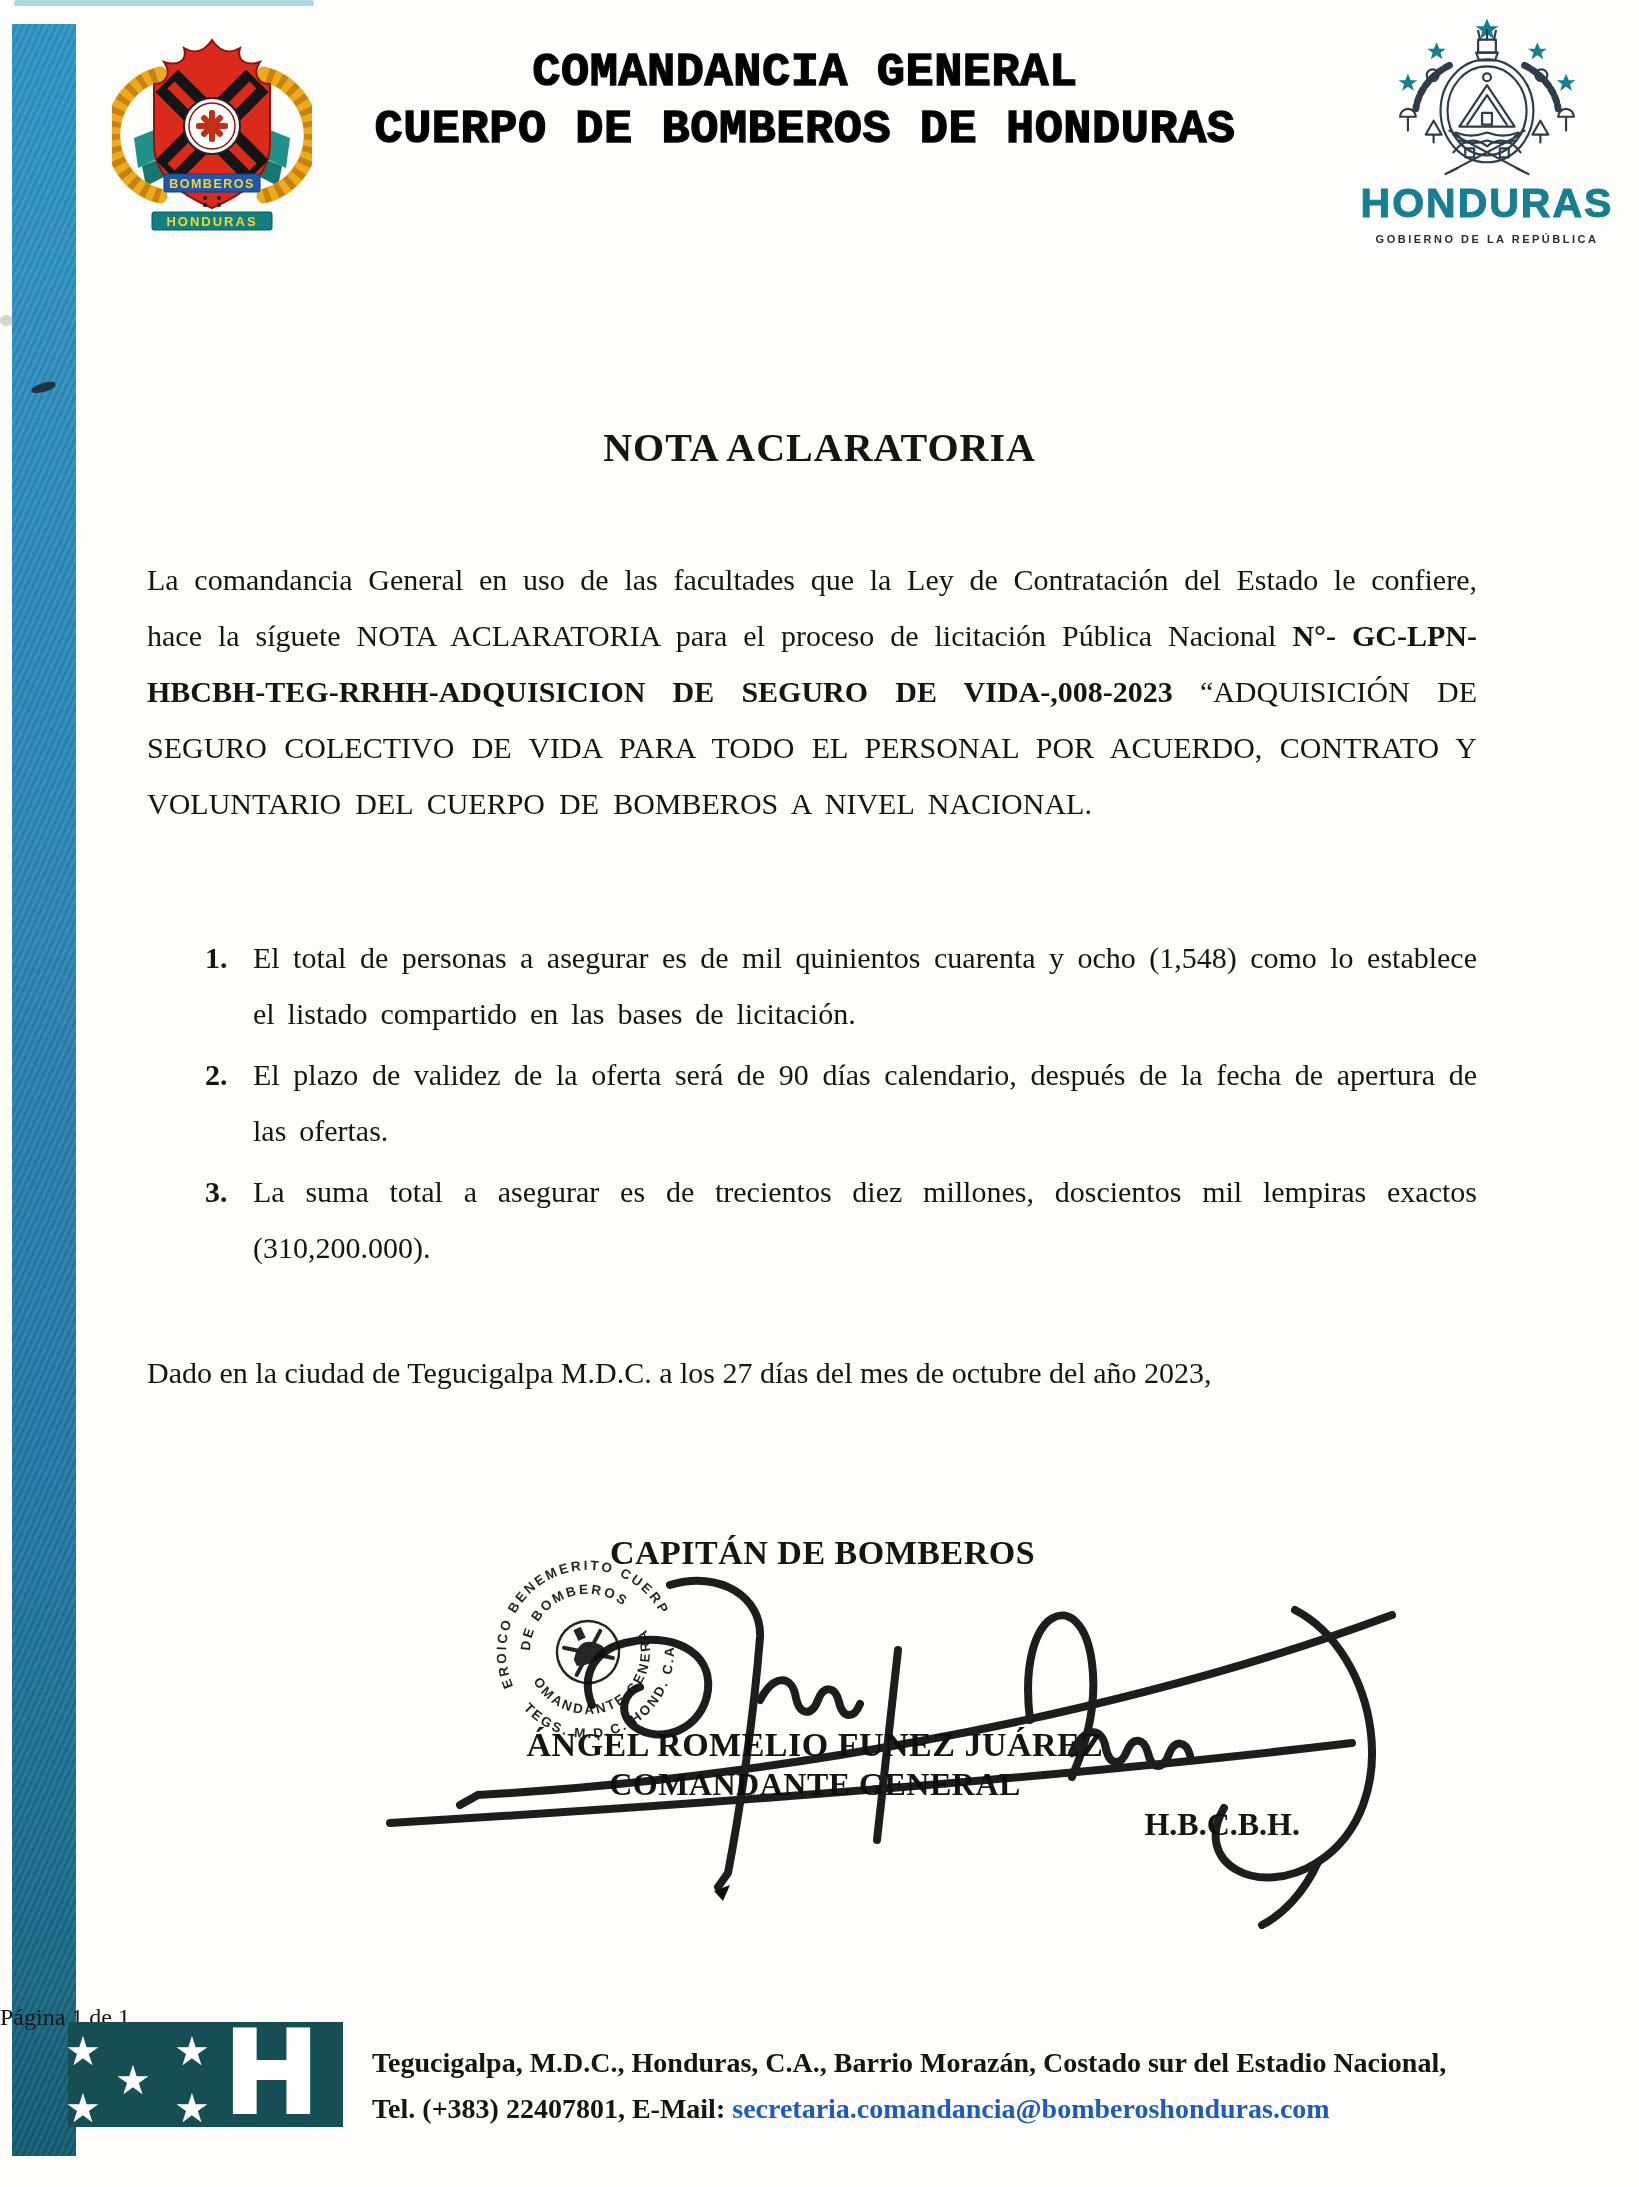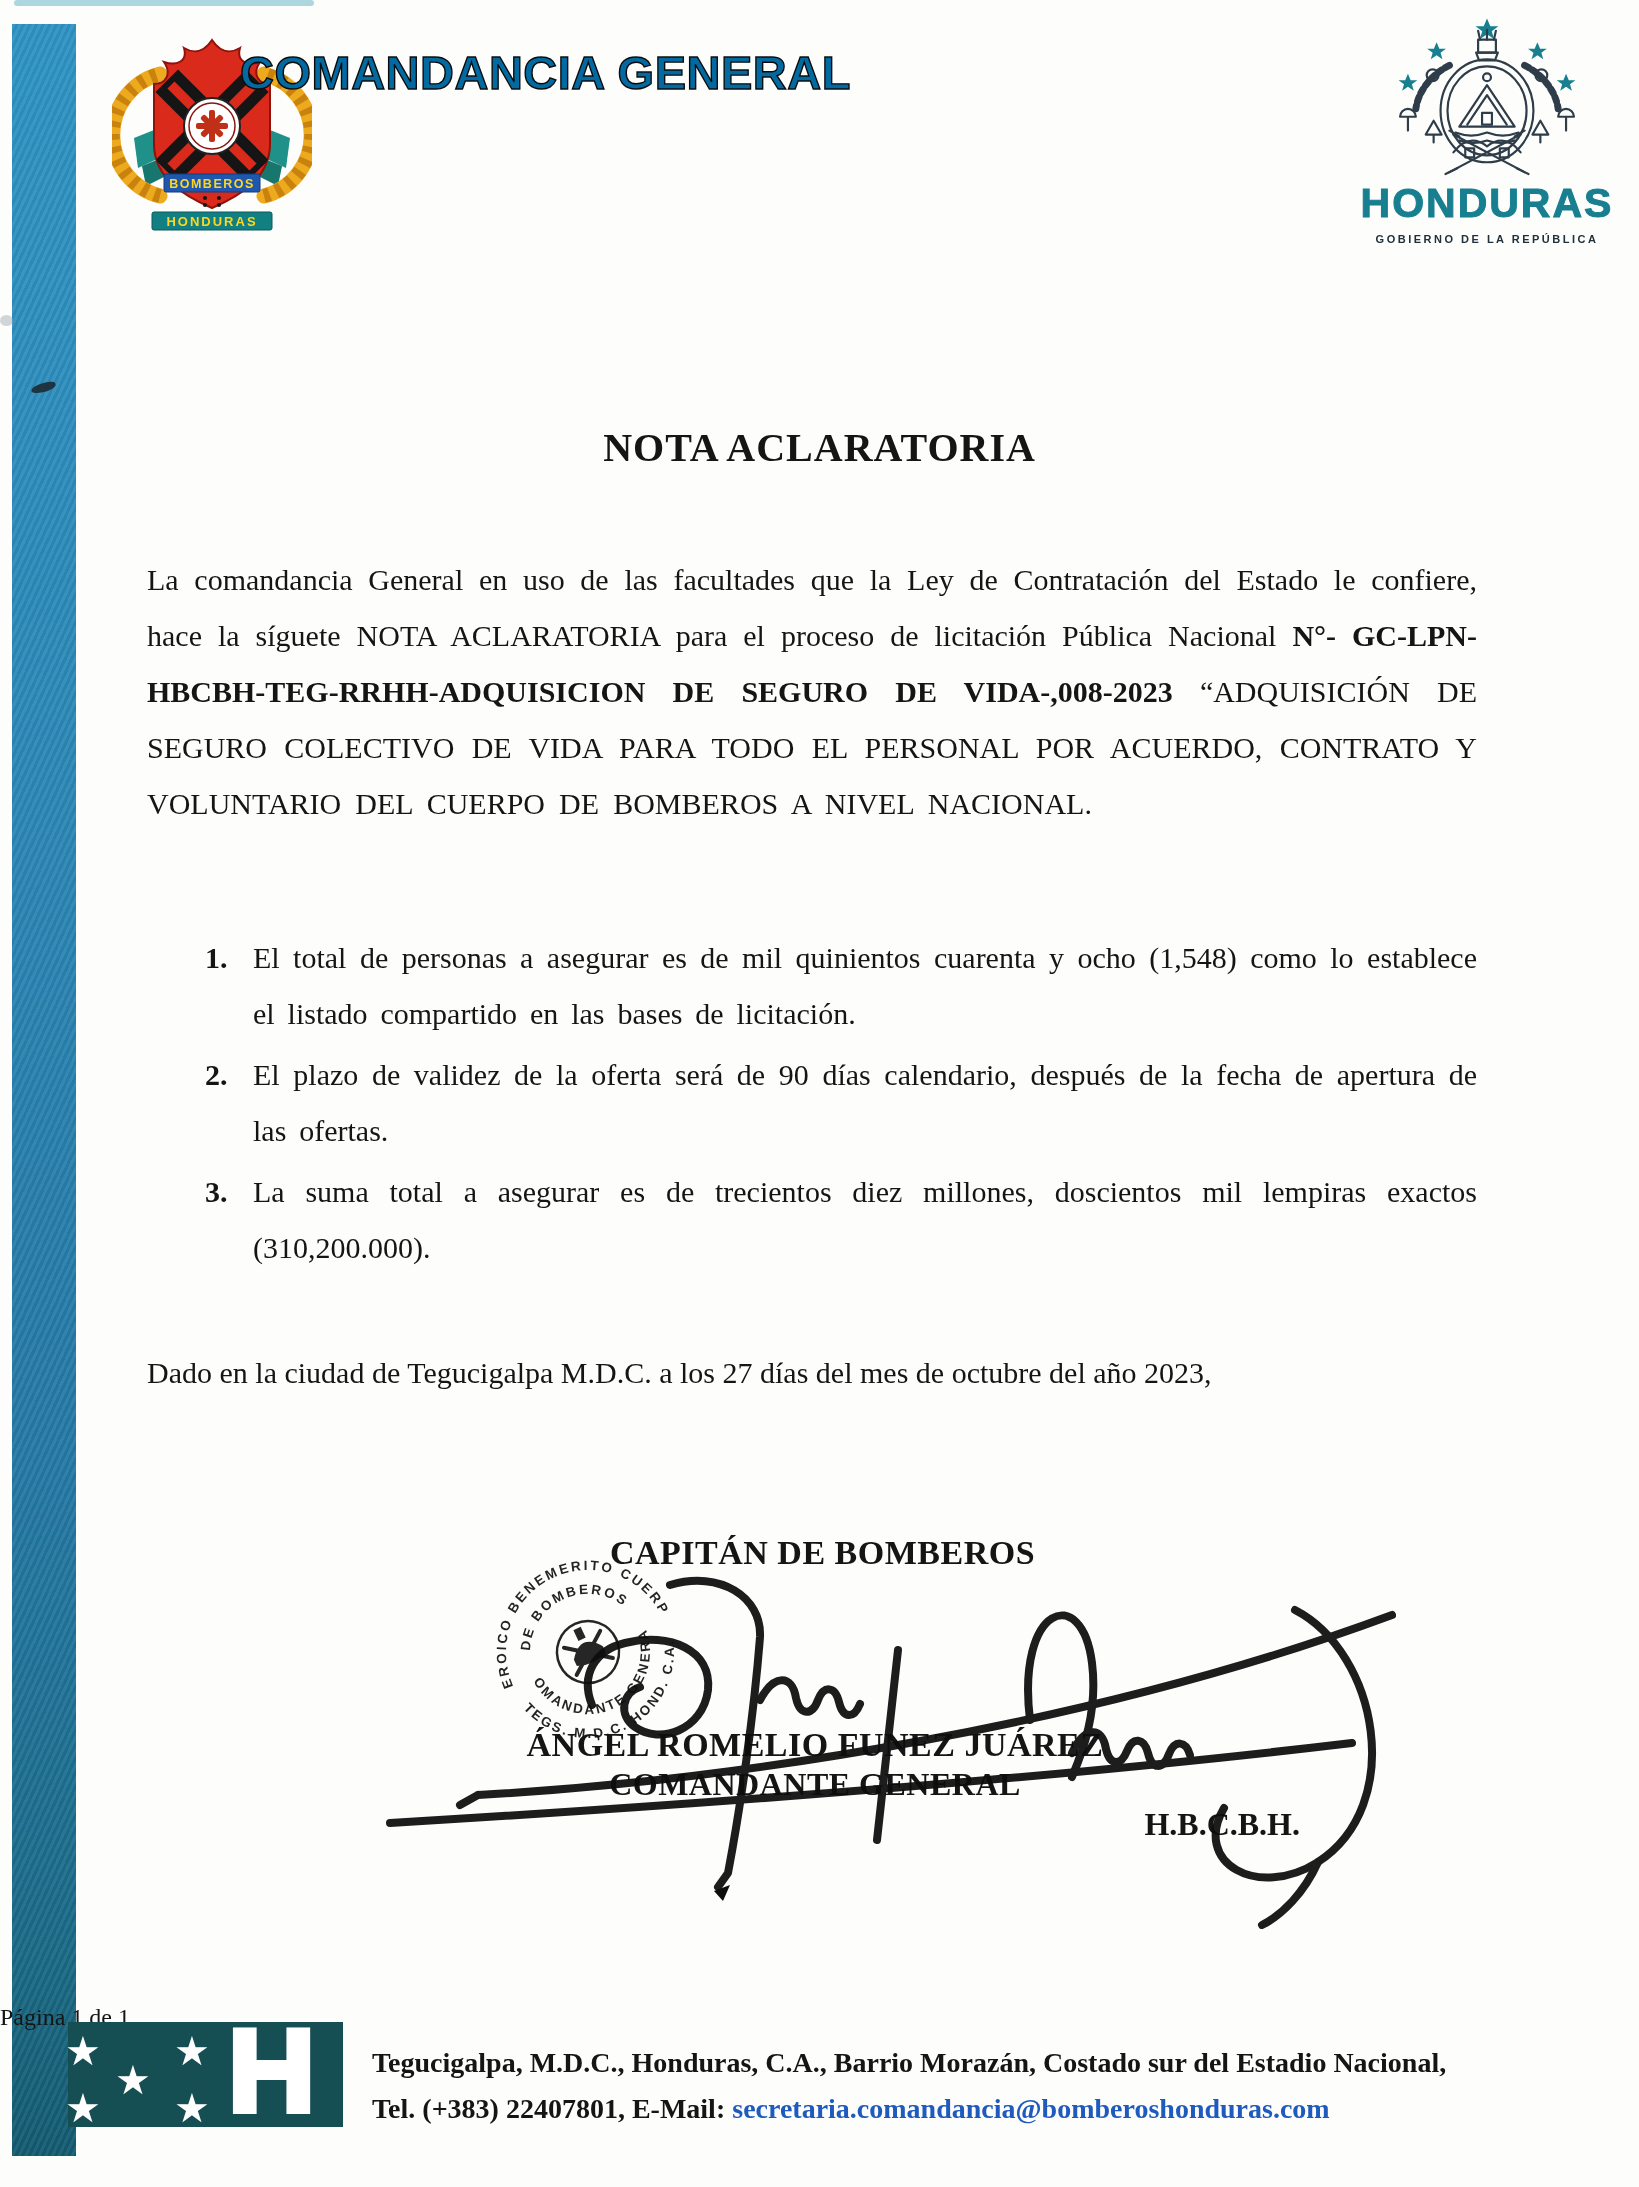--- a/index.html
+++ b/index.html
@@ -16,23 +16,23 @@
   .side-bar::after{
     content:"";position:absolute;inset:0;
     background:repeating-linear-gradient(115deg,rgba(255,255,255,.06) 0 3px,rgba(0,40,60,.06) 3px 6px);
   }
   .top-streak{position:absolute;left:14px;top:0;width:300px;height:6px;background:#49a8ba;opacity:.45;border-radius:3px;}
   .ink-mark{position:absolute;left:31px;top:383px;width:25px;height:9px;background:#1c2b33;border-radius:60% 40% 55% 45%;transform:rotate(-14deg);opacity:.9;}
   .edge-smudge{position:absolute;left:0;top:315px;width:13px;height:11px;background:#9aa6ad;opacity:.45;border-radius:50%;}
 
   
   .org-title{
-    position:absolute;left:240px;top:44px;width:1130px;text-align:left;
-    font-family:Liberation Sans, sans-serif;font-weight:bold;
-    font-size:47px;line-height:57px;letter-spacing:.5px;color:#0369a1;
+    position:absolute;left:240px;top:44px;width:1130px;text-align:center;
+    font-family:Liberation Mono, monospace;font-weight:bold;
+    font-size:47px;line-height:57px;letter-spacing:.5px;color:#000000;
     -webkit-text-stroke:1.4px #0b0b0b;
   }
   .emblem{position:absolute;left:112px;top:26px;width:200px;height:208px;}
   .gov-logo{position:absolute;left:1338px;top:14px;width:298px;height:250px;text-align:center;}
   .gov-coat{width:298px;height:168px;display:block;}
   .gov-name{font-family:"Liberation Sans",sans-serif;font-weight:bold;font-size:41px;letter-spacing:2px;color:#177f8f;-webkit-text-stroke:1px #177f8f;margin-top:-2px;}
   .gov-tag{font-family:"Liberation Sans",sans-serif;font-weight:bold;font-size:11px;letter-spacing:2.5px;color:#20313b;margin-top:6px;}
 
   
   .doc-title{position:absolute;left:0;top:424px;width:1639px;text-align:center;font-weight:bold;font-size:40px;letter-spacing:1px;}
@@ -120,20 +120,21 @@
         <circle cx="93" cy="179" r="2"></circle>
       <circle cx="107" cy="172" r="2"></circle>
         <circle cx="107" cy="179" r="2"></circle>
     </g>
     <rect x="40" y="186" width="120" height="18" rx="2" fill="#128083" stroke="#0a5a5c"></rect>
     <text x="100" y="200" text-anchor="middle" font-family="Liberation Sans, sans-serif" font-weight="bold" font-size="13" letter-spacing="2" fill="#ffd61f">HONDURAS</text>
   </svg>
 
   <div class="org-title">
     <div>COMANDANCIA GENERAL</div>
+    <div>CUERPO DE BOMBEROS DE HONDURAS</div>
   </div>
 
   <div class="gov-logo">
     <svg class="gov-coat" viewBox="0 0 300 170">
       <defs>
         <polygon id="st5" points="0,-10 2.9,-3.1 10,-3.1 4.2,1.2 6.2,8.1 0,3.9 -6.2,8.1 -4.2,1.2 -10,-3.1 -2.9,-3.1"></polygon>
       </defs>
       <g fill="#177f8f">
         <use href="#st5" transform="translate(150,16) scale(1.15)"></use>
         <use href="#st5" transform="translate(99,38) scale(0.95)"></use>

